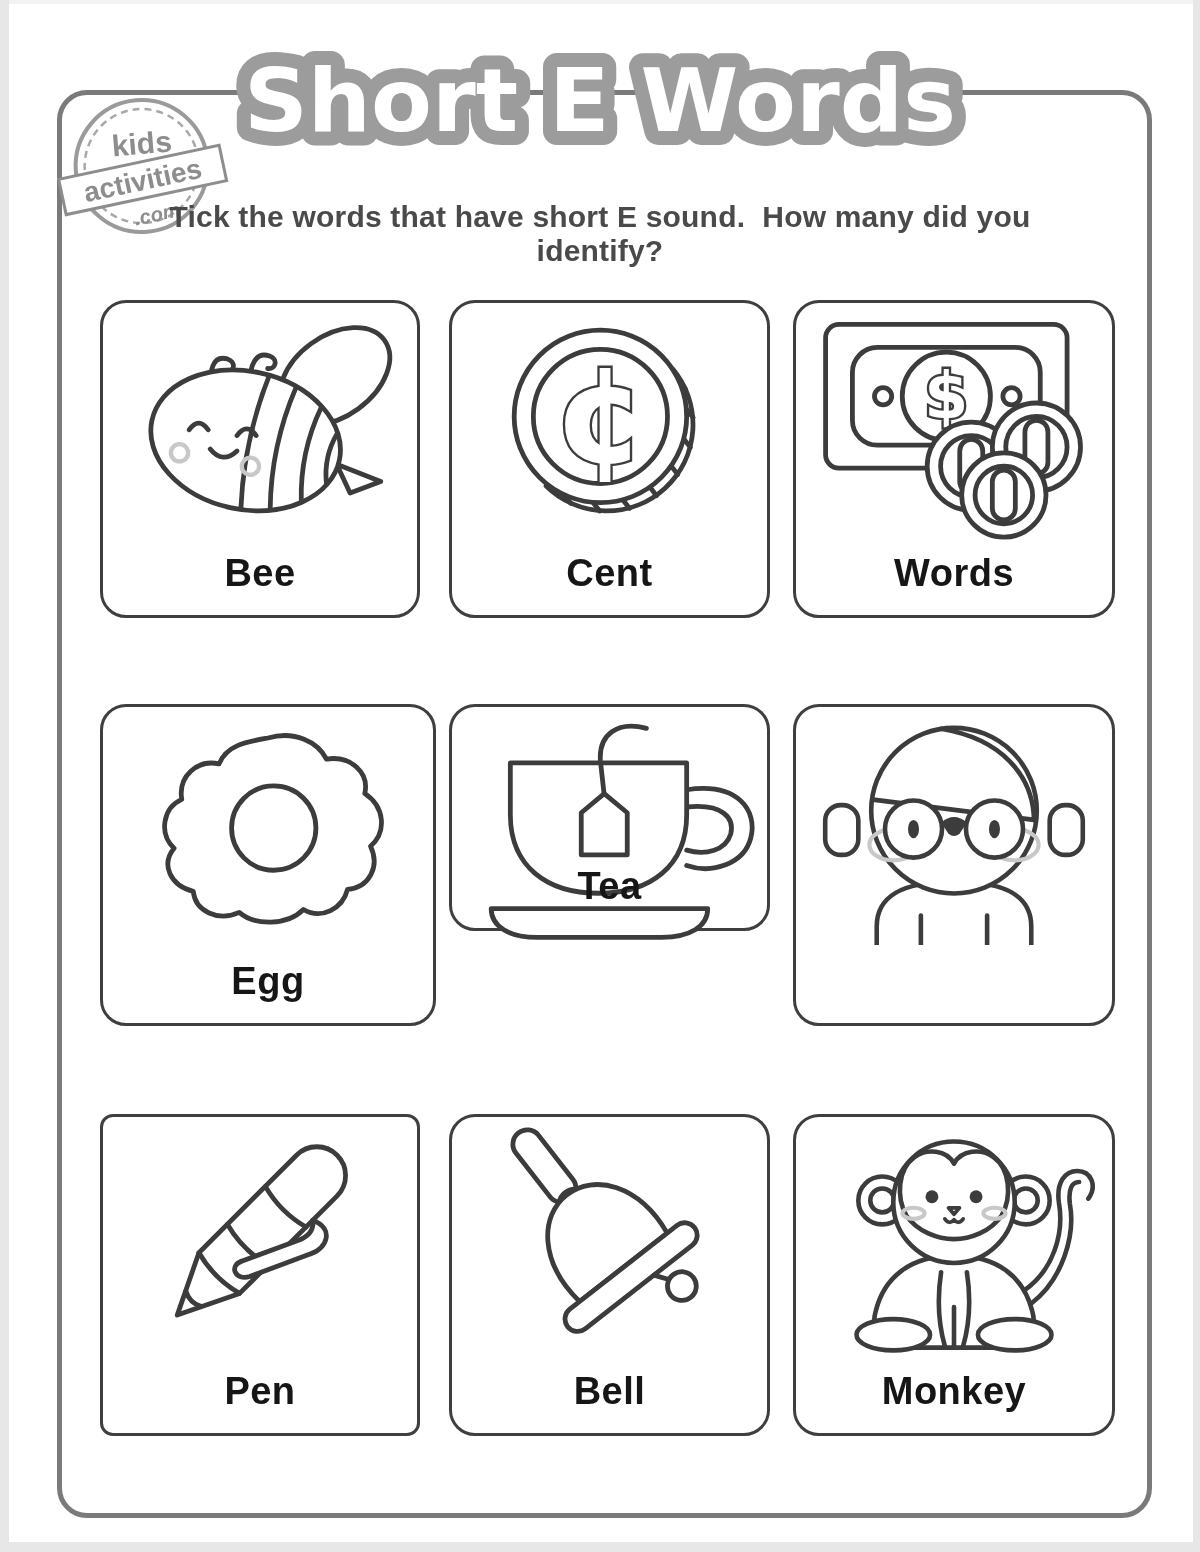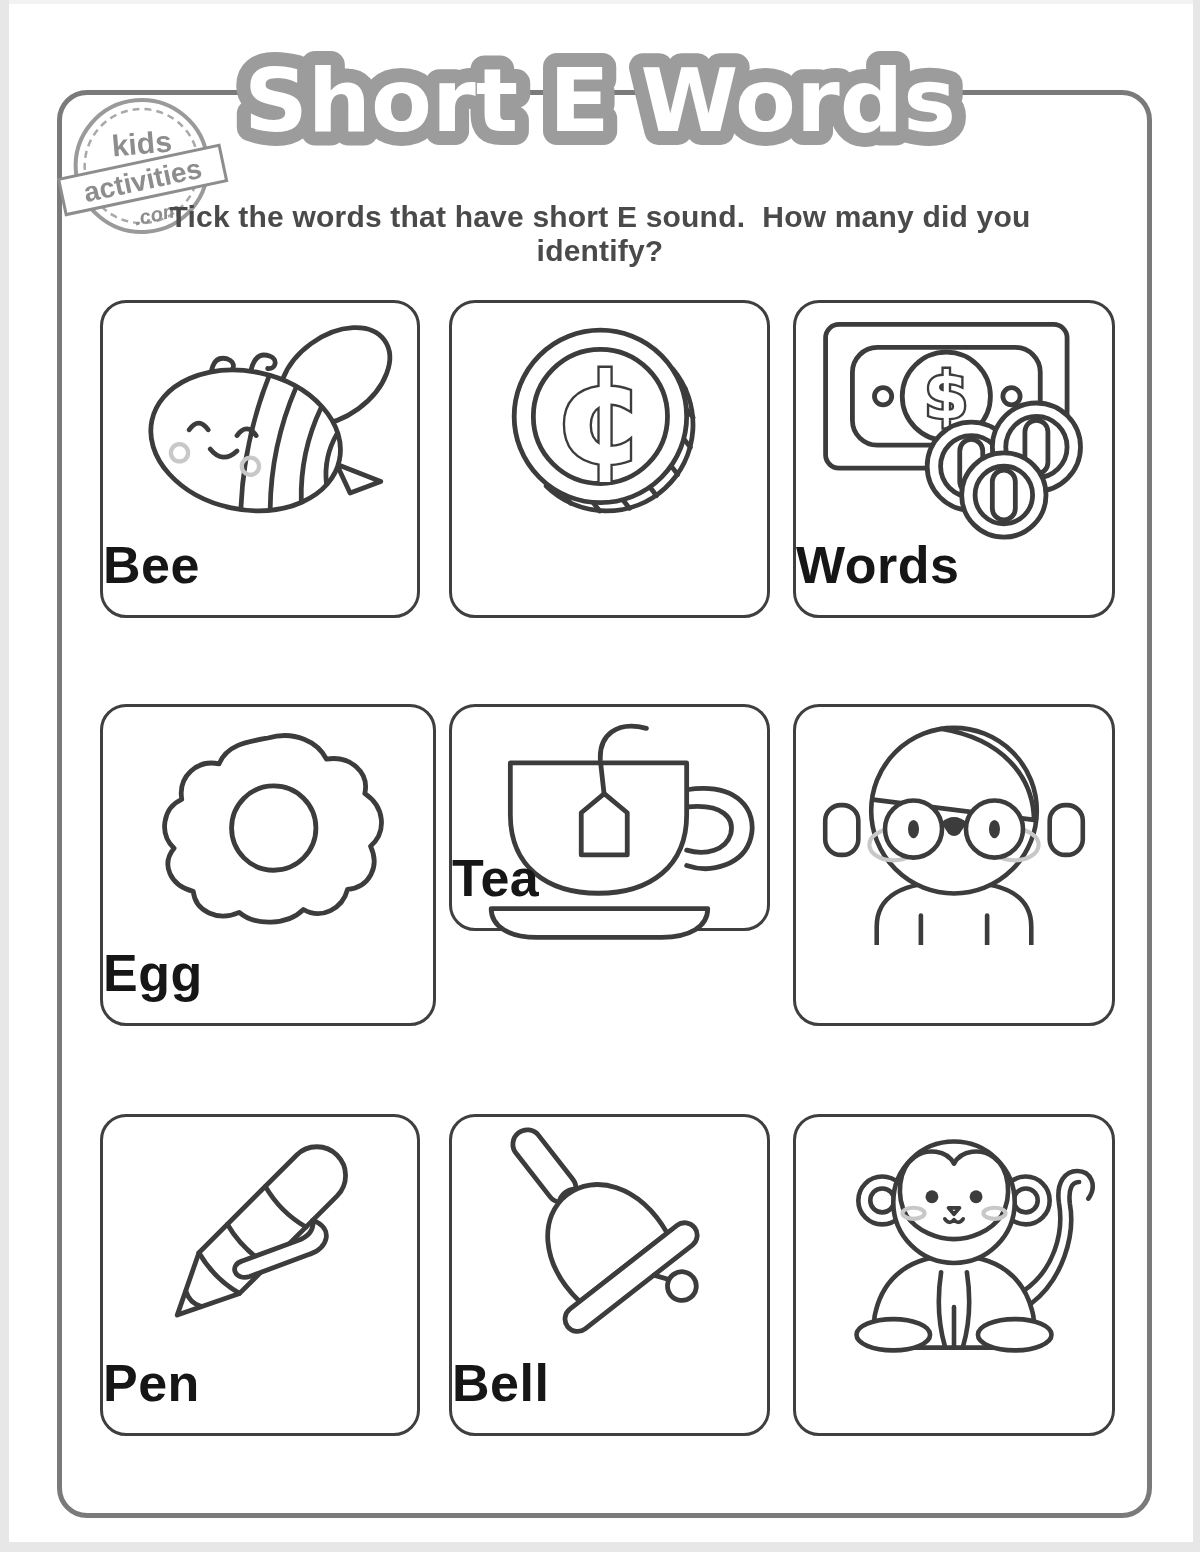--- a/index.html
+++ b/index.html
@@ -22,22 +22,22 @@
     stroke-width:28px;paint-order:stroke;stroke-linejoin:round;stroke-linecap:round;
     font-family:"DejaVu Sans",sans-serif;font-weight:bold;font-size:88px;text-anchor:middle;}
   .logo-svg{position:absolute;left:52px;top:92px;width:186px;height:158px;}
   .logo-text{font-family:"Liberation Sans",sans-serif;font-weight:bold;fill:#8d8d8d;text-anchor:middle;}
   .instruction{position:absolute;left:120px;top:200px;width:960px;text-align:center;
     font-weight:bold;font-size:30px;color:var(--instruction-text,#4a4a4a);
     letter-spacing:.2px;white-space:pre-wrap;}
   .card{position:absolute;border:3px solid var(--card-border,#3f3f3f);border-radius:26px;background:#fff;}
   .card .icon{position:absolute;top:8px;left:50%;transform:translateX(-50%);height:230px;}
   .card .icon svg{height:230px;display:block;}
-  .card .label{position:absolute;bottom:20px;left:0;width:100%;
-    font-size:52px;font-weight:bold;color:var(--label-text,#161616);letter-spacing:.5px;}
+  .card .label{position:absolute;bottom:20px;left:0;width:100%;text-align:center;
+    font-size:38px;font-weight:bold;color:var(--label-text,#161616);letter-spacing:.5px;}
   svg .ln{fill:none;stroke:var(--line-art,#3c3c3c);stroke-width:5;stroke-linecap:round;stroke-linejoin:round;}
   svg .wh{fill:#fff;}
   svg .drk{fill:var(--line-art,#3c3c3c);stroke:none;}
   svg .bl{fill:none;stroke:var(--blush,#c8c8c8);stroke-width:4.5;stroke-linecap:round;}
   svg .glyph{fill:#fff;stroke:var(--line-art,#3c3c3c);stroke-width:5;paint-order:stroke;
     font-family:"DejaVu Sans",sans-serif;font-weight:bold;text-anchor:middle;}
 </style>
 </head>
 <body>
 
@@ -103,20 +103,21 @@
         <path class="ln" d="M223.7,161.6 L230.7,170.6"></path>
         <path class="ln" d="M201.6,183.7 L208.6,192.7"></path>
         <path class="ln" d="M173.3,196.9 L180.3,205.9"></path>
         <path class="ln" d="M142.2,199.7 L149.2,208.7"></path>
         <path class="ln" d="M112,191.6 L119,200.6"></path>
         <circle class="wh ln" cx="150" cy="110" r="90"></circle>
         <circle class="ln" cx="150" cy="110" r="70"></circle>
         <text class="glyph" x="150" y="158" font-size="140">¢</text>
       </svg>
     </div>
+    <div class="label">Cent</div>
   </div>
 
   <div class="card" style="left:793px;top:300px;width:322px;height:318px;">
     <div class="icon">
       <svg viewBox="0 0 300 240">
         <rect class="wh ln" x="16" y="14" width="252" height="150" rx="14"></rect>
         <path class="ln" d="M70,38 H214 A26,26 0 0 1 240,64 V114 A26,26 0 0 1 214,140 H70 A26,26 0 0 1 44,114 V64 A26,26 0 0 1 70,38 Z"></path>
         <circle class="wh ln" cx="142" cy="89" r="46"></circle>
         <text class="glyph" x="142" y="112" font-size="66">$</text>
         <circle class="ln" cx="76" cy="89" r="9"></circle>
@@ -176,21 +177,21 @@
         <ellipse class="bl" cx="226" cy="141" rx="26" ry="17"></ellipse>
         <circle class="wh ln" cx="116" cy="124" r="31"></circle>
         <circle class="wh ln" cx="204" cy="124" r="31"></circle>
         <path class="drk" d="M146,117 Q160,105 174,117 L166,129 Q160,134 154,129 Z"></path>
         <ellipse class="drk" cx="116" cy="124" rx="6" ry="10"></ellipse>
         <ellipse class="drk" cx="204" cy="124" rx="6" ry="10"></ellipse>
       </svg>
     </div>
   </div>
 
-  <div class="card" style="left:100px;top:1114px;width:320px;height:322px;">
+  <div class="card" style="left:100px;top:1114px;width:320px;height:322px;border-radius:13px;">
     <div class="icon">
       <svg viewBox="0 0 320 240">
         <g transform="translate(150,122) rotate(45)">
           <path class="wh ln" d="M-30,46 L-30,-98 A30,30 0 0 1 30,-98 L30,46 L0,108 Z"></path>
           <path class="ln" d="M-30,-52 Q0,-44 30,-52"></path>
           <path class="ln" d="M-30,4 Q0,12 30,4"></path>
           <path class="ln" d="M-30,46 Q0,54 30,46"></path>
           <path class="ln" d="M-11,84 Q0,90 11,84"></path>
           <path class="wh ln" d="M30,-62 C52,-72 62,-52 53,-35 L25,26 C18,40 1,34 8,20 L34,-36 C39,-47 38,-56 30,-62 Z"></path>
         </g>
@@ -233,14 +234,15 @@
         <circle class="wh ln" cx="160" cy="84" r="66"></circle>
         <path class="ln" d="M160,42 C152,27 130,25 117,35 C99,48 97,78 108,98 C120,116 143,124 160,124 C177,124 200,116 212,98 C223,78 221,48 203,35 C190,25 168,27 160,42 Z"></path>
         <circle class="drk" cx="136" cy="78" r="7"></circle>
         <circle class="drk" cx="184" cy="78" r="7"></circle>
         <ellipse class="bl" cx="116" cy="96" rx="12" ry="6"></ellipse>
         <ellipse class="bl" cx="204" cy="96" rx="12" ry="6"></ellipse>
         <path class="ln" style="stroke-width:4" d="M154,90 L166,90 L160,97 Z"></path>
         <path class="ln" style="stroke-width:4" d="M150,102 Q155,109 160,103 Q165,109 170,102"></path>
       </svg>
     </div>
+    <div class="label">Monkey</div>
   </div>
 </div>
 
 </body></html>

